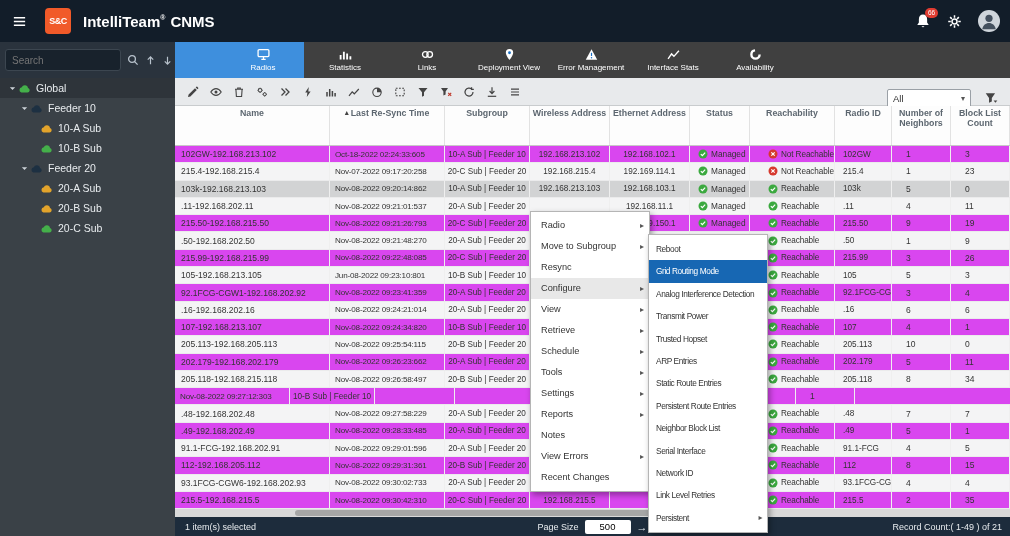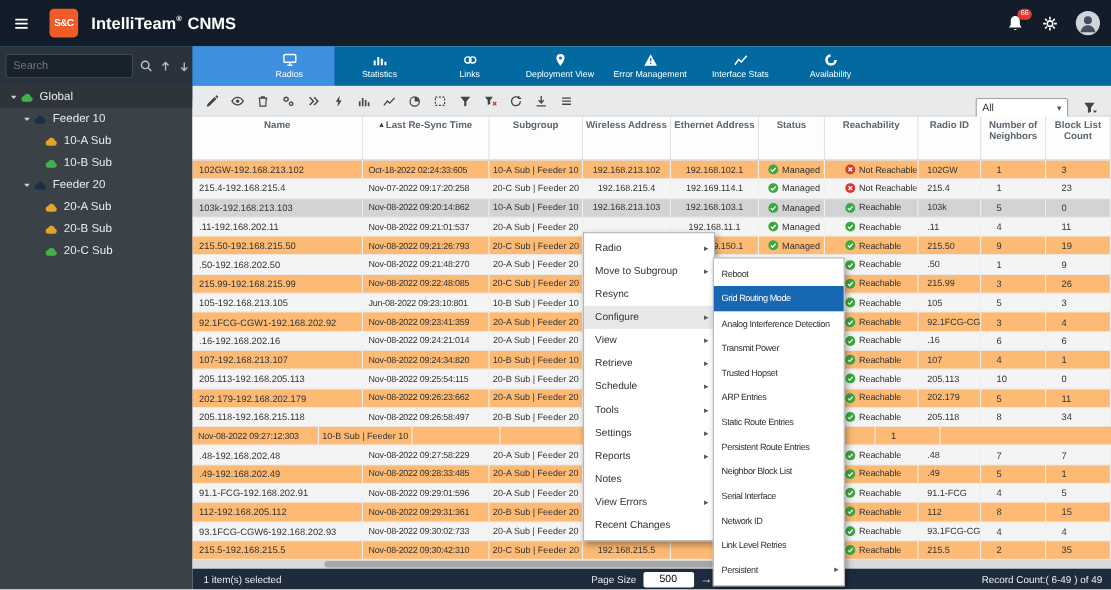--- a/index.html
+++ b/index.html
@@ -18,21 +18,21 @@
   .title sup{font-size:7px;margin-top:1px;}
   .title .prod{margin-left:5px;}
   .hdr-right{position:absolute;right:10px;top:0;height:42px;display:flex;align-items:center;gap:16px;}
   .hic{position:relative;cursor:pointer;}
   .badge{position:absolute;top:-5px;right:-7px;min-width:11px;height:10px;background:#e03c31;
          border-radius:6px;color:#fff;font-size:6.5px;line-height:10px;text-align:center;padding:0 1px;}
   .avatar{width:22px;height:22px;border-radius:50%;background:#cfd5db;display:flex;align-items:center;
           justify-content:center;cursor:pointer;overflow:hidden;}
 
   
-  #nav-bar{position:absolute;left:0;top:42px;width:1010px;height:48px;background:#0369a1;}
+  #nav-bar{position:absolute;left:0;top:42px;width:1010px;height:48px;background:#404040;}
   #search-area{position:absolute;left:0;top:0;width:175px;height:36px;background:#2a333d;
                display:flex;align-items:center;}
   #search-area input{width:102px;height:20px;margin-left:5px;background:#18222c;border:1px solid #3c4650;
                border-radius:3px;color:#cfd6dd;font-size:10px;padding:0 6px;outline:none;
                font-family:"Liberation Sans","DejaVu Sans",sans-serif;}
   .s-ic{margin-left:6px;cursor:pointer;}
   #nav-tabs{position:absolute;left:175px;top:0;height:36px;display:flex;}
   .nav-tab{width:82px;height:36px;display:flex;flex-direction:column;align-items:center;
            justify-content:center;gap:2px;color:#fff;cursor:pointer;}
   .nav-tab.active{background:#3e8fdd;padding-left:47px;}
@@ -58,21 +58,21 @@
 
   
   #grid-header{position:absolute;left:175px;top:106px;width:835px;height:40px;background:#fdfdfd;
                border-bottom:1px solid #c8c8c8;box-sizing:border-box;display:flex;}
   .hcell{box-sizing:border-box;height:100%;display:flex;align-items:flex-start;justify-content:center;
          text-align:center;font-size:8.8px;font-weight:bold;color:#5d6770;line-height:1.15;
          border-right:1px solid #e2e2e2;padding:2px;cursor:pointer;}
   .sort{color:#444;margin-right:2px;font-size:8px;}
   #grid-body{position:absolute;left:175px;top:146px;width:835px;height:363px;overflow:hidden;}
   .trow{display:flex;height:17.3px;box-sizing:border-box;border-bottom:1px solid #ebebec;
-        font-size:8.5px;color:#333;cursor:pointer;background:#fdba74;}
+        font-size:8.5px;color:#333;cursor:pointer;background:#d946ef;}
   .trow.stripe{background:#f4f4f5;}
   .trow.selected{background:#d2d3d4;}
   .cell{box-sizing:border-box;height:100%;border-right:1px solid #efefef;overflow:hidden;
         white-space:nowrap;display:flex;align-items:center;}
   .cell svg{flex:none;margin-right:3px;}
   .c-name{padding-left:6px;}
   .c-resync{padding-left:5px;font-size:8.1px;letter-spacing:-0.2px;}
   .c-subgroup{justify-content:center;font-size:8.2px;}
   .c-wireless,.c-ethernet{justify-content:center;font-size:8.2px;}
   .c-status{padding-left:8px;font-size:8.3px;}
@@ -864,21 +864,21 @@
   <div class="thumb"></div>
 </div>
 
 <div id="status-bar">
   <span class="sel-txt">1 item(s) selected</span>
   <div class="ps">
     <span>Page Size</span>
     <input value="500" style="">
     <span class="go">→</span>
   </div>
-  <span class="rc">Record Count:( 6-49 ) of 49</span>
+  <span class="rc">Record Count:( 1-49 ) of 21</span>
 </div>
 
 <div id="context-menu" class="menu">
     <div class="menu-item"><span>Radio</span><span class="marrow">▸</span></div>
     <div class="menu-item"><span>Move to Subgroup</span><span class="marrow">▸</span></div>
     <div class="menu-item"><span>Resync</span></div>
     <div class="menu-item open"><span>Configure</span><span class="marrow">▸</span></div>
     <div class="menu-item"><span>View</span><span class="marrow">▸</span></div>
     <div class="menu-item"><span>Retrieve</span><span class="marrow">▸</span></div>
     <div class="menu-item"><span>Schedule</span><span class="marrow">▸</span></div>

